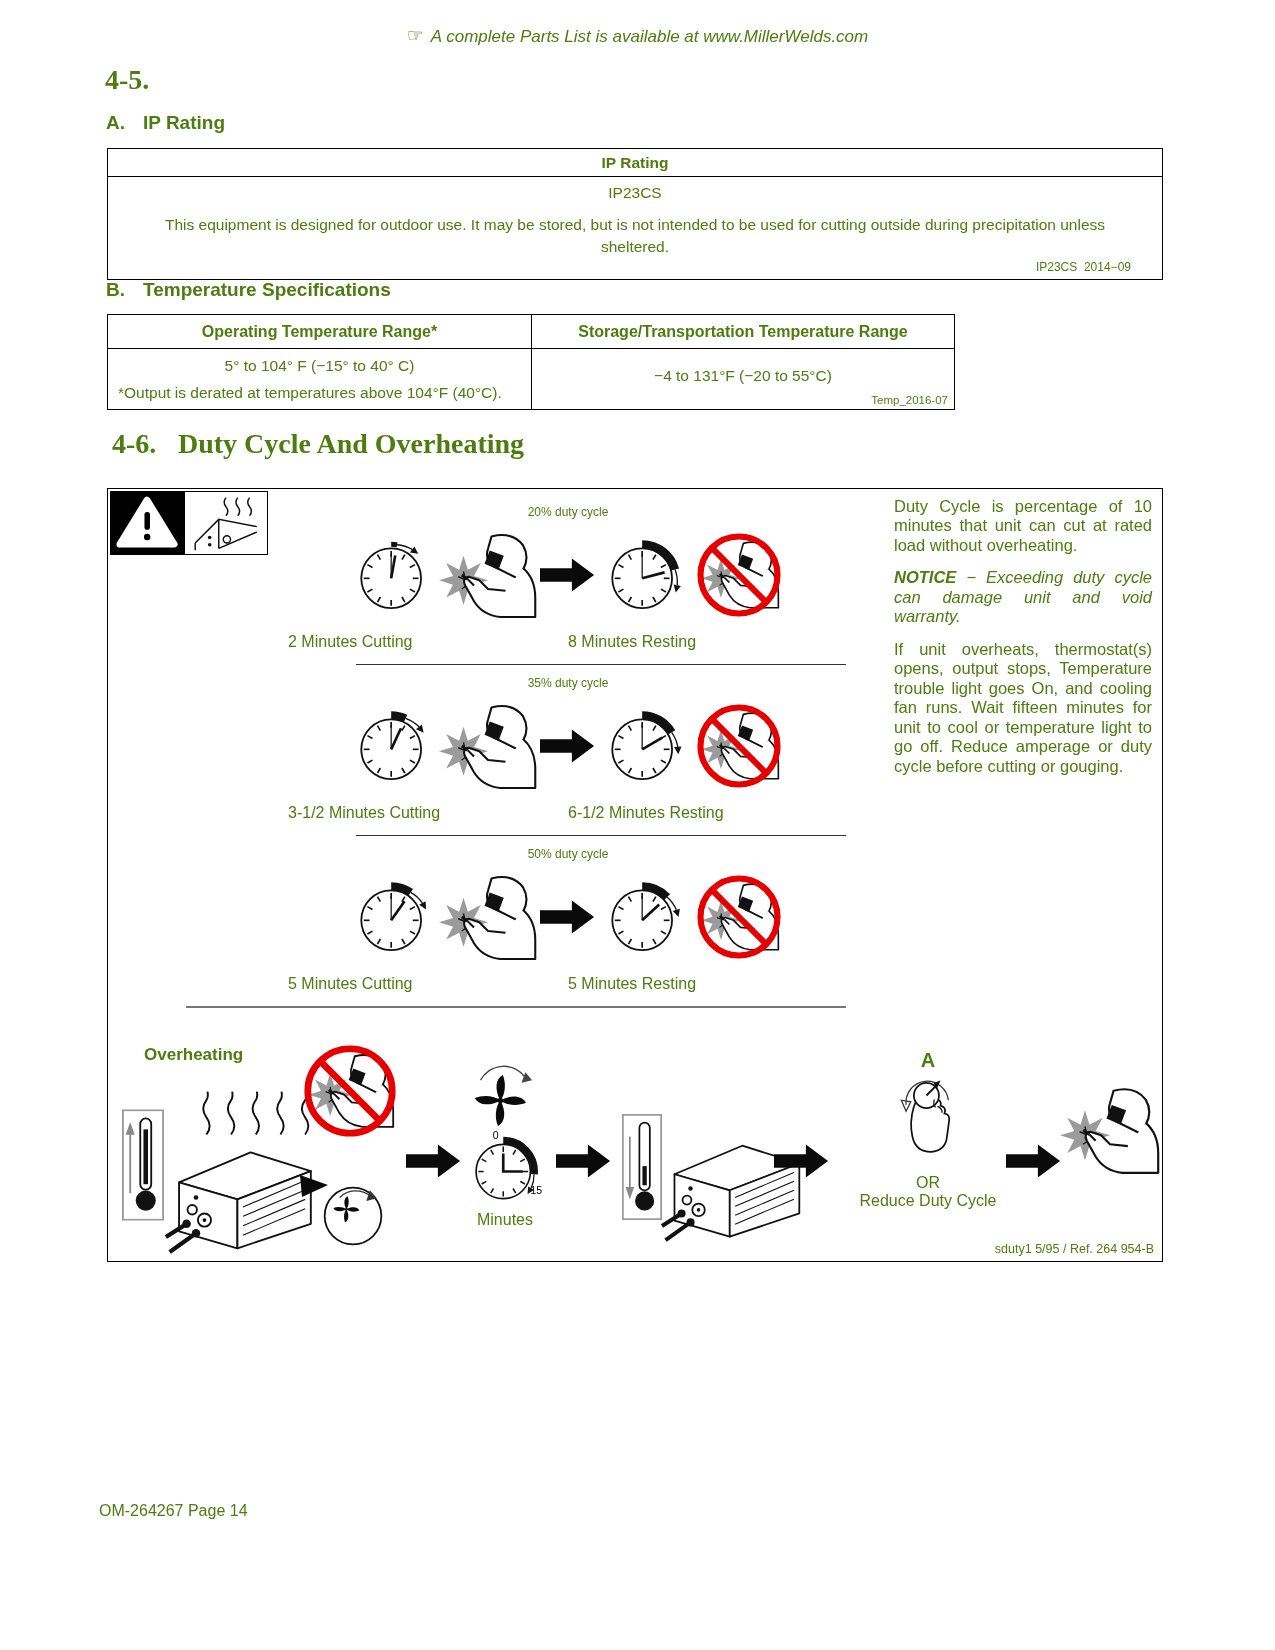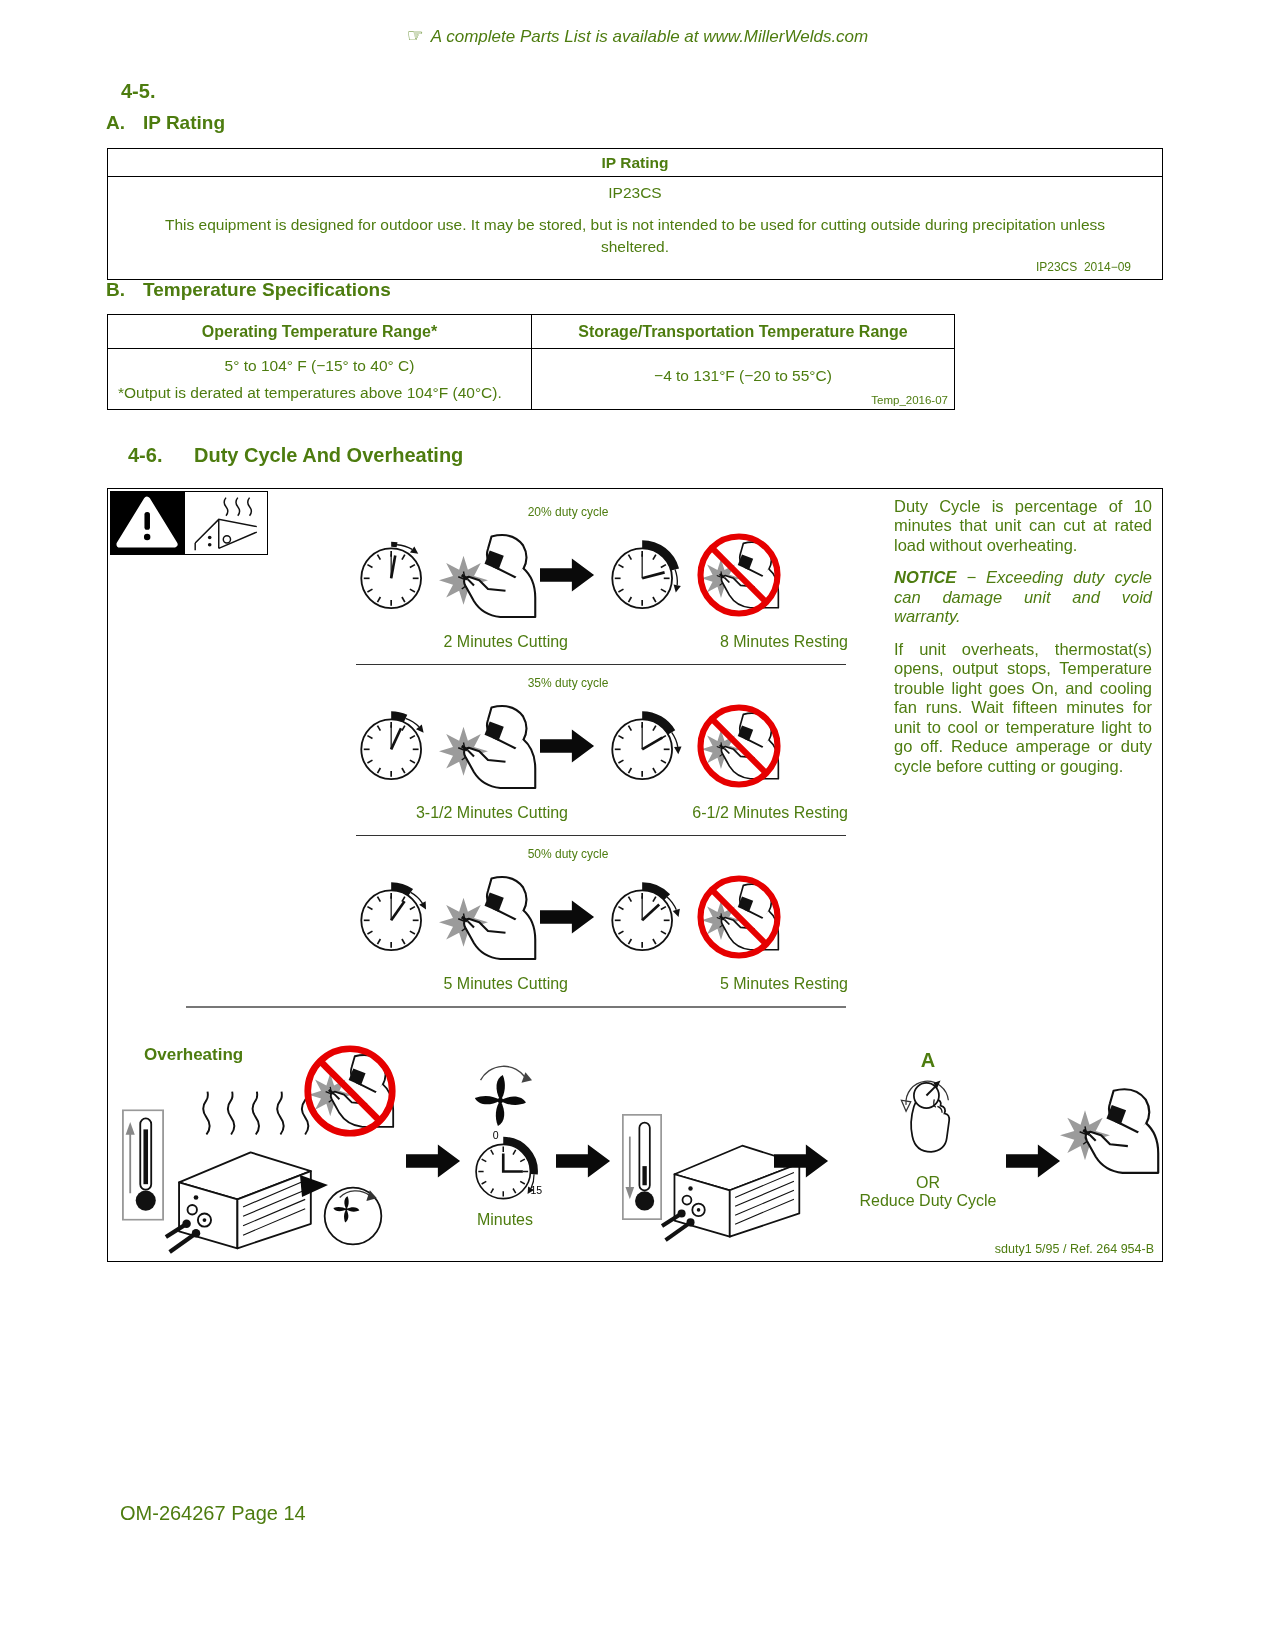--- a/index.html
+++ b/index.html
@@ -5,21 +5,21 @@
   html,body{margin:0;padding:0;background:#fff;}
   .page{position:relative;width:1275px;height:1650px;background:#fff;overflow:hidden;
         font-family:"Liberation Sans",sans-serif;color:#4d7c0f;}
 
   
   .header-note{position:absolute;top:24px;left:0;width:100%;text-align:center;
                font-style:italic;font-size:17px;}
   .pointer{font-style:normal;font-size:19px;margin-right:7px;}
 
   
-  .sec{position:absolute;margin:16px;font-size:20px;font-weight:bold;display:flex;}
+  .sec{position:absolute;margin:0;font-size:28px;font-weight:bold;display:flex;font-family:Liberation Serif, serif;}
   .sec .num{min-width:66px;}
   #sec-env{top:64px;left:105px;}
   #sec-duty{top:428px;left:112px;}
   .sub{position:absolute;margin:0;font-size:19px;font-weight:bold;display:flex;}
   .sub .num{min-width:37px;}
   #sub-a{top:112px;left:106px;}
   #sub-b{top:279px;left:106px;}
 
   
   .ip-table{position:absolute;top:148px;left:107px;width:1056px;border:1px solid #000;
@@ -52,36 +52,36 @@
 
   .sidebar{position:absolute;top:8px;right:10px;width:258px;font-size:16.5px;line-height:1.18;
            text-align:justify;}
   .sidebar p{margin:0 0 13px;}
   .b{font-weight:bold;} .i{font-style:italic;}
 
   .duty-main{position:absolute;top:16px;left:180px;width:560px;}
   .duty-title{text-align:center;font-size:12px;margin-bottom:4px;}
   .duty-icons{display:flex;align-items:center;justify-content:center;gap:3px;height:104px;}
   .duty-labels{display:flex;margin-top:6px;font-size:16px;}
-  .duty-labels span{flex:1;text-align:right;}
+  .duty-labels span{flex:1;text-align:left;}
   hr.div{border:none;border-top:1px solid #333;width:490px;margin:13px 0 11px 68px;}
   hr.div.wide{border-top:2px solid #777;width:660px;margin-left:-102px;}
 
   .overheat{position:absolute;left:0;top:534px;width:100%;height:238px;}
   .oh-label{position:absolute;left:36px;top:22px;font-weight:bold;font-size:17px;}
   .abs{position:absolute;}
   .oh-text{font-size:16px;text-align:center;}
   .knob-col{position:absolute;left:745px;top:26px;width:150px;display:flex;flex-direction:column;
             align-items:center;}
   .knob-a{font-size:20px;font-weight:bold;}
   .knob-col .or{margin-top:8px;font-size:16px;}
   .knob-col .reduce{font-size:16px;white-space:nowrap;}
   .fig-ref{position:absolute;right:8px;bottom:5px;font-size:12.5px;}
 
-  .footer{position:absolute;left:120px;top:1502px;font-size:20px;}
+  .footer{position:absolute;left:99px;top:1502px;font-size:16px;}
 
   svg text{font-family:"Liberation Sans",sans-serif;fill:#000;}
   .defs{position:absolute;width:0;height:0;overflow:hidden;}
 </style>
 </head>
 <body>
 
 <svg class="defs" xmlns="http://www.w3.org/2000/svg" aria-hidden="true">
   <defs>
     <symbol id="big-arrow" viewBox="0 0 58 44">

